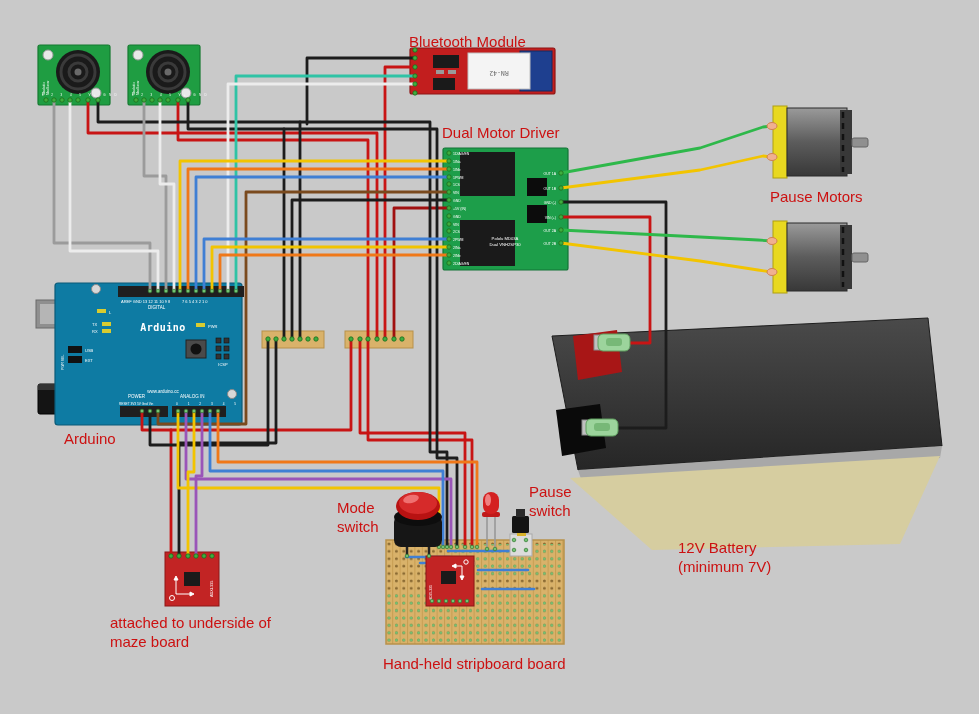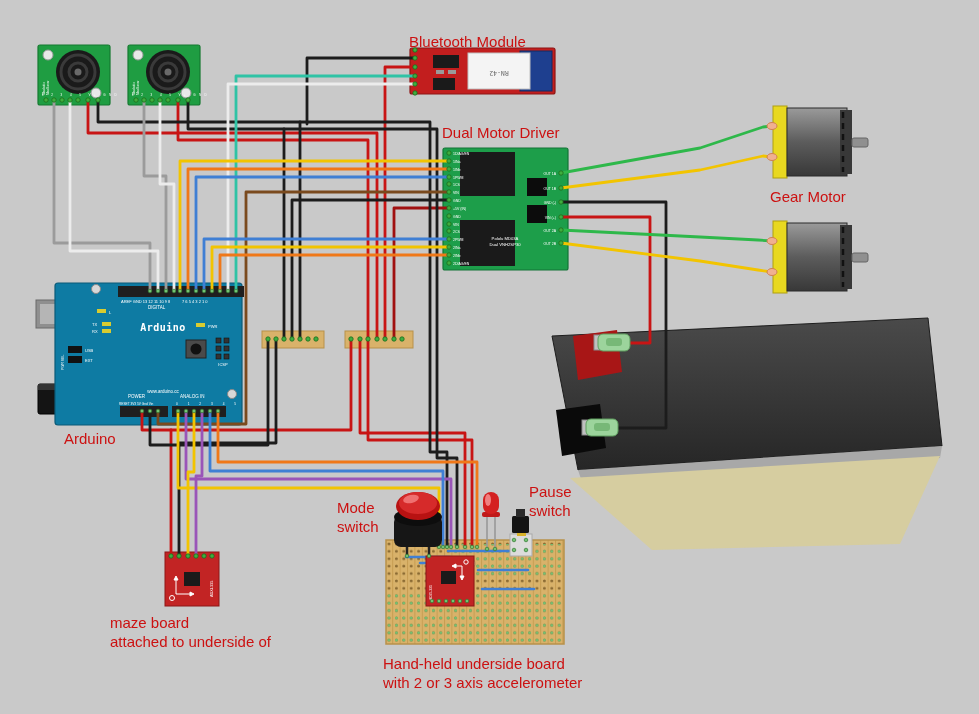--- a/index.html
+++ b/index.html
@@ -441,34 +441,37 @@
   </g>
 </svg>
 
 <div class="lbl" style="left:409px;top:32px">
   <div>Bluetooth Module</div>
 </div>
 <div class="lbl" style="left:442px;top:123px">
   <div>Dual Motor Driver</div>
 </div>
 <div class="lbl" style="left:770px;top:187px">
-  <div>Gear Motor</div>
+  <div>Pause Motors</div>
 </div>
 <div class="lbl" style="left:64px;top:429px">
   <div>Arduino</div>
+</div>
+<div class="lbl" style="left:678px;top:538px">
+  <div>12V Battery</div>
+  <div>(minimum 7V)</div>
 </div>
 <div class="lbl" style="left:337px;top:498px">
   <div>Mode</div>
   <div>switch</div>
 </div>
 <div class="lbl" style="left:529px;top:482px">
   <div>Pause</div>
   <div>switch</div>
 </div>
 <div class="lbl" style="left:110px;top:613px">
+  <div>attached to underside of</div>
   <div>maze board</div>
-  <div>attached to underside of</div>
 </div>
 <div class="lbl" style="left:383px;top:654px">
-  <div>Hand-held underside board</div>
-  <div>with 2 or 3 axis accelerometer</div>
+  <div>Hand-held stripboard board</div>
 </div>
 </div>
 
 </body></html>

